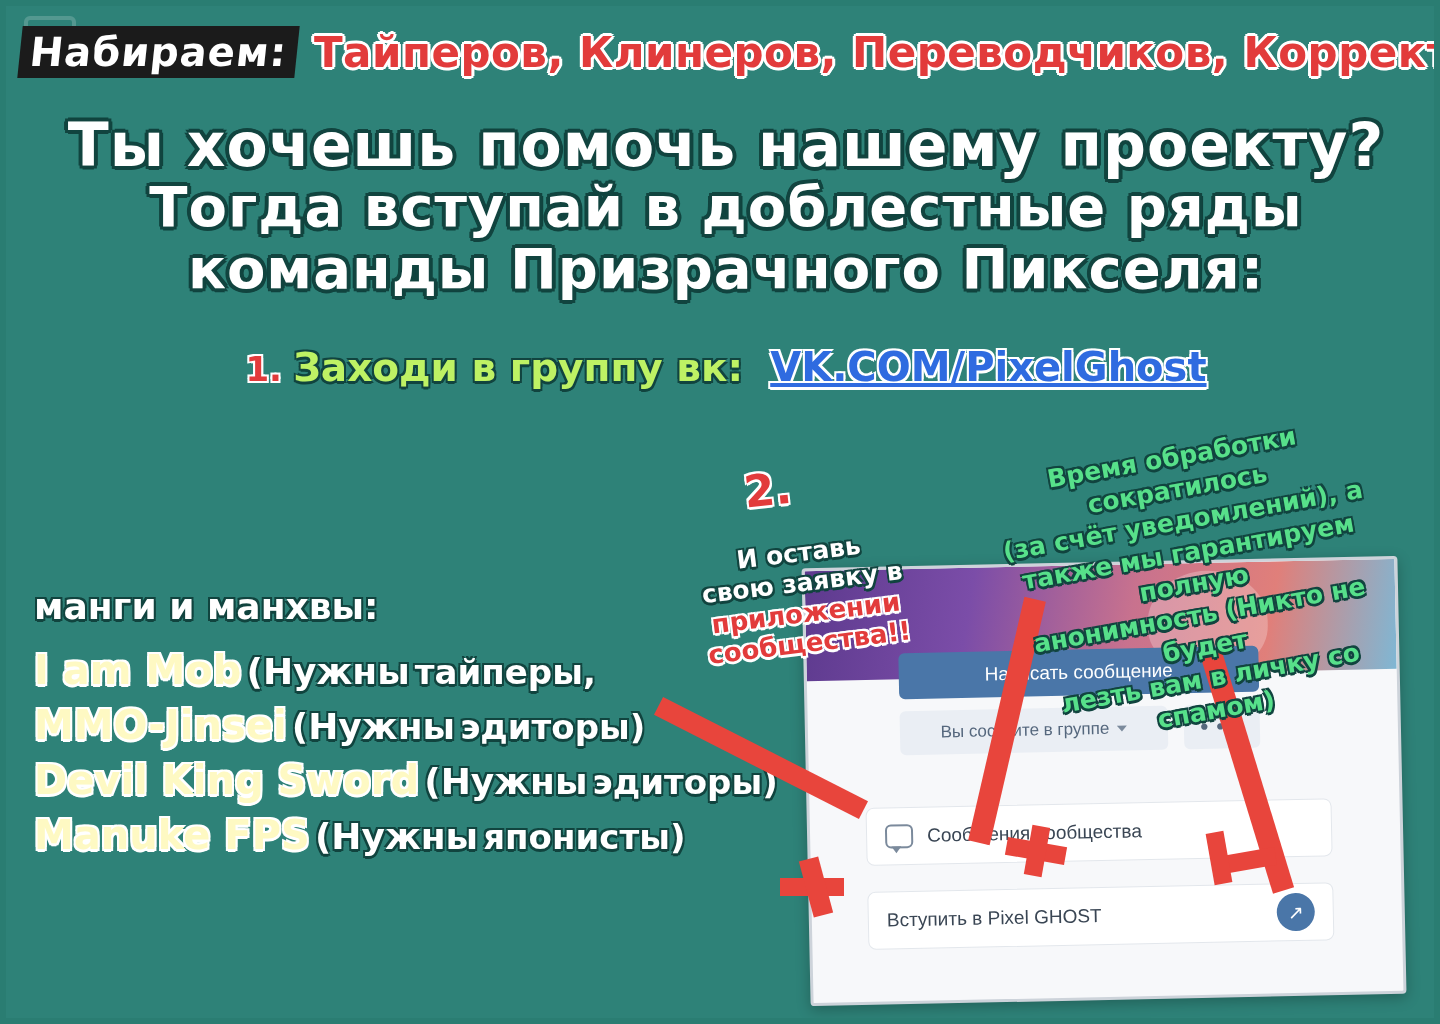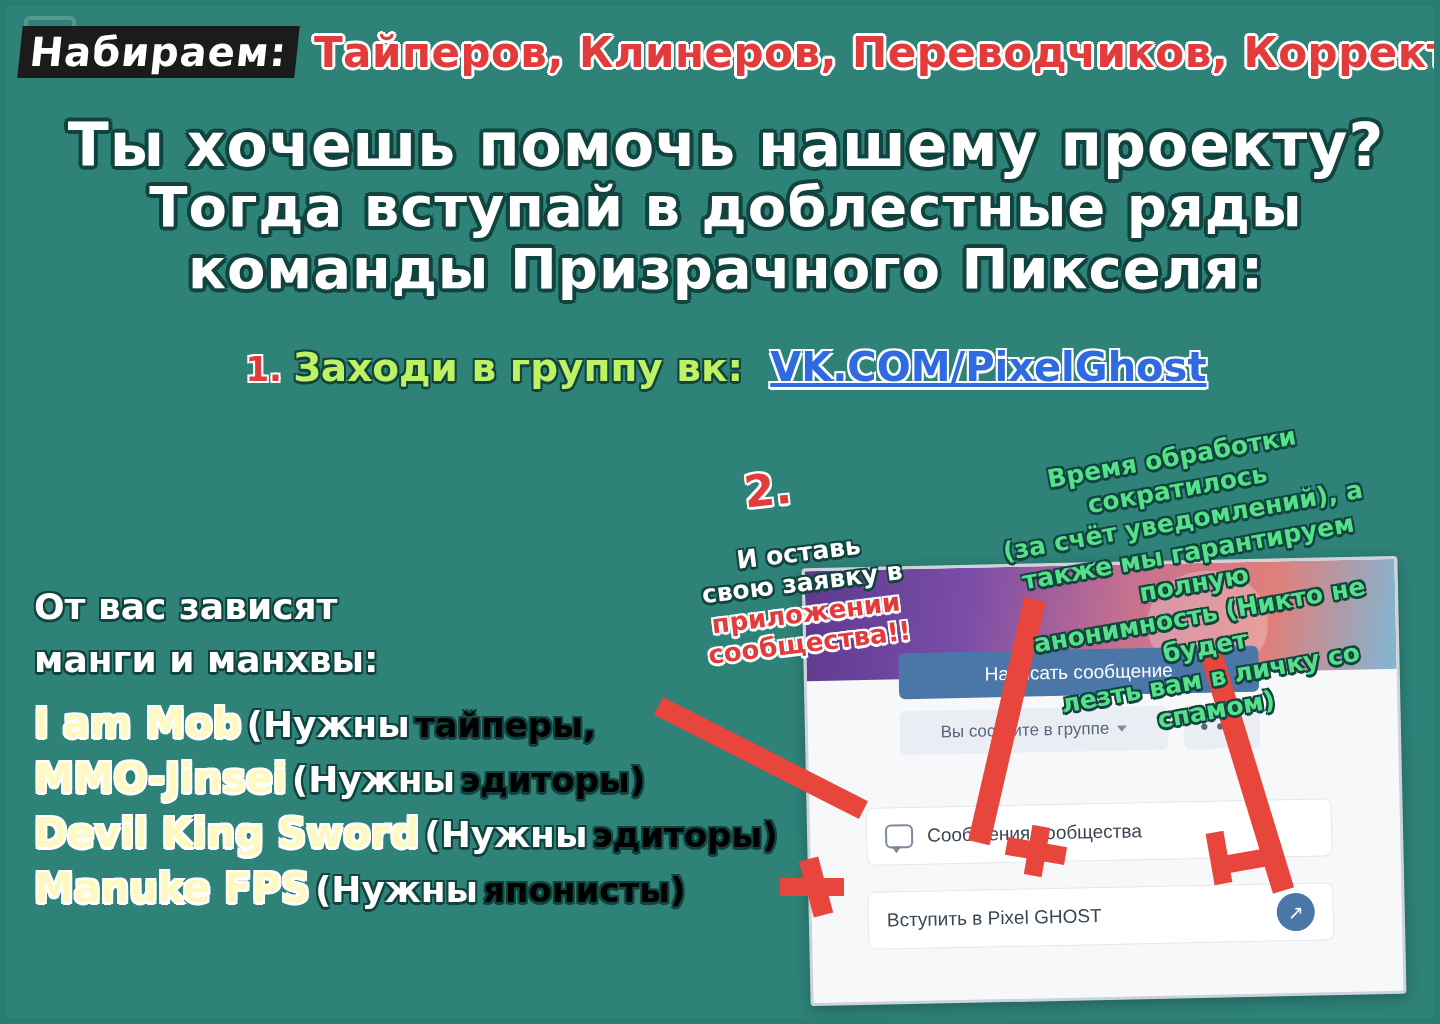--- a/index.html
+++ b/index.html
@@ -164,21 +164,21 @@
   }
   .lc-red {
     color: #fef9c3;
     font-size: 40px;
     font-weight: bold;
     text-shadow:
       -2px -2px 0 #ffffff, 2px -2px 0 #ffffff,
       -2px 2px 0 #ffffff, 2px 2px 0 #ffffff, 0 3px 0 #ffffff;
   }
   .lc-green {
-    color: #000000;
+    color: #ffffff;
     font-size: 34px;
     font-weight: bold;
     text-shadow:
       -2px -2px 0 #11443f, 2px -2px 0 #11443f,
       -2px 2px 0 #11443f, 2px 2px 0 #11443f, 0 3px 0 #11443f;
   }
   .gap { margin-top: 10px; }
 
   
   .shot {
@@ -387,21 +387,20 @@
     <div class="l3">команды Призрачного Пикселя:</div>
   </div>
 
   <div class="step1">
     <span class="num">1.</span>
     <span class="txt">Заходи в группу вк:</span>
     <span class="link">VK.COM/PixelGhost</span>
   </div>
 
   <div class="left-col">
-    <div class="line"><span class="lc-white">От вас зависят</span></div>
     <div class="line"><span class="lc-white">манги и манхвы:</span></div>
 
     <div class="line gap">
       <span class="lc-red">I am Mob</span>
       <span class="lc-white">(Нужны</span>
       <span class="lc-green">тайперы,</span>
     </div>
 
     <div class="line">
       <span class="lc-red">MMO-Jinsei</span>

